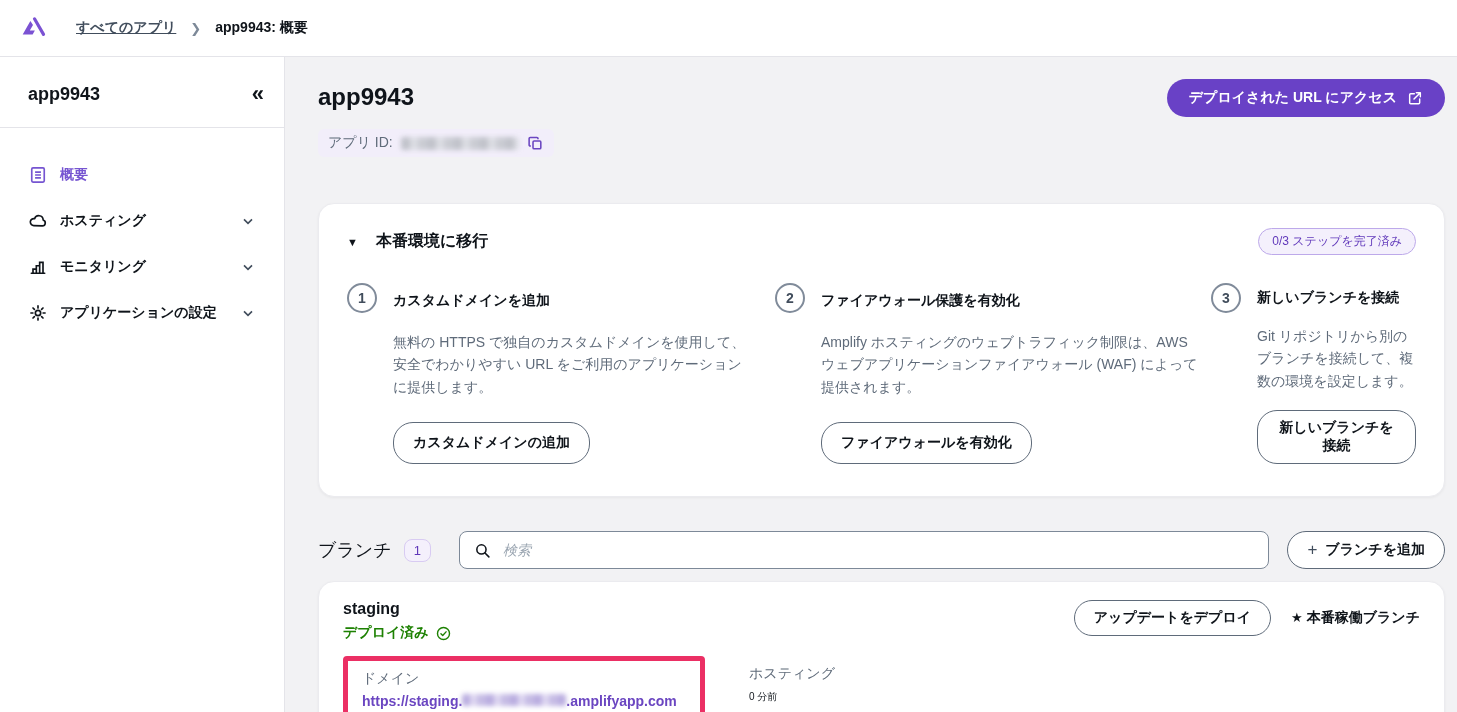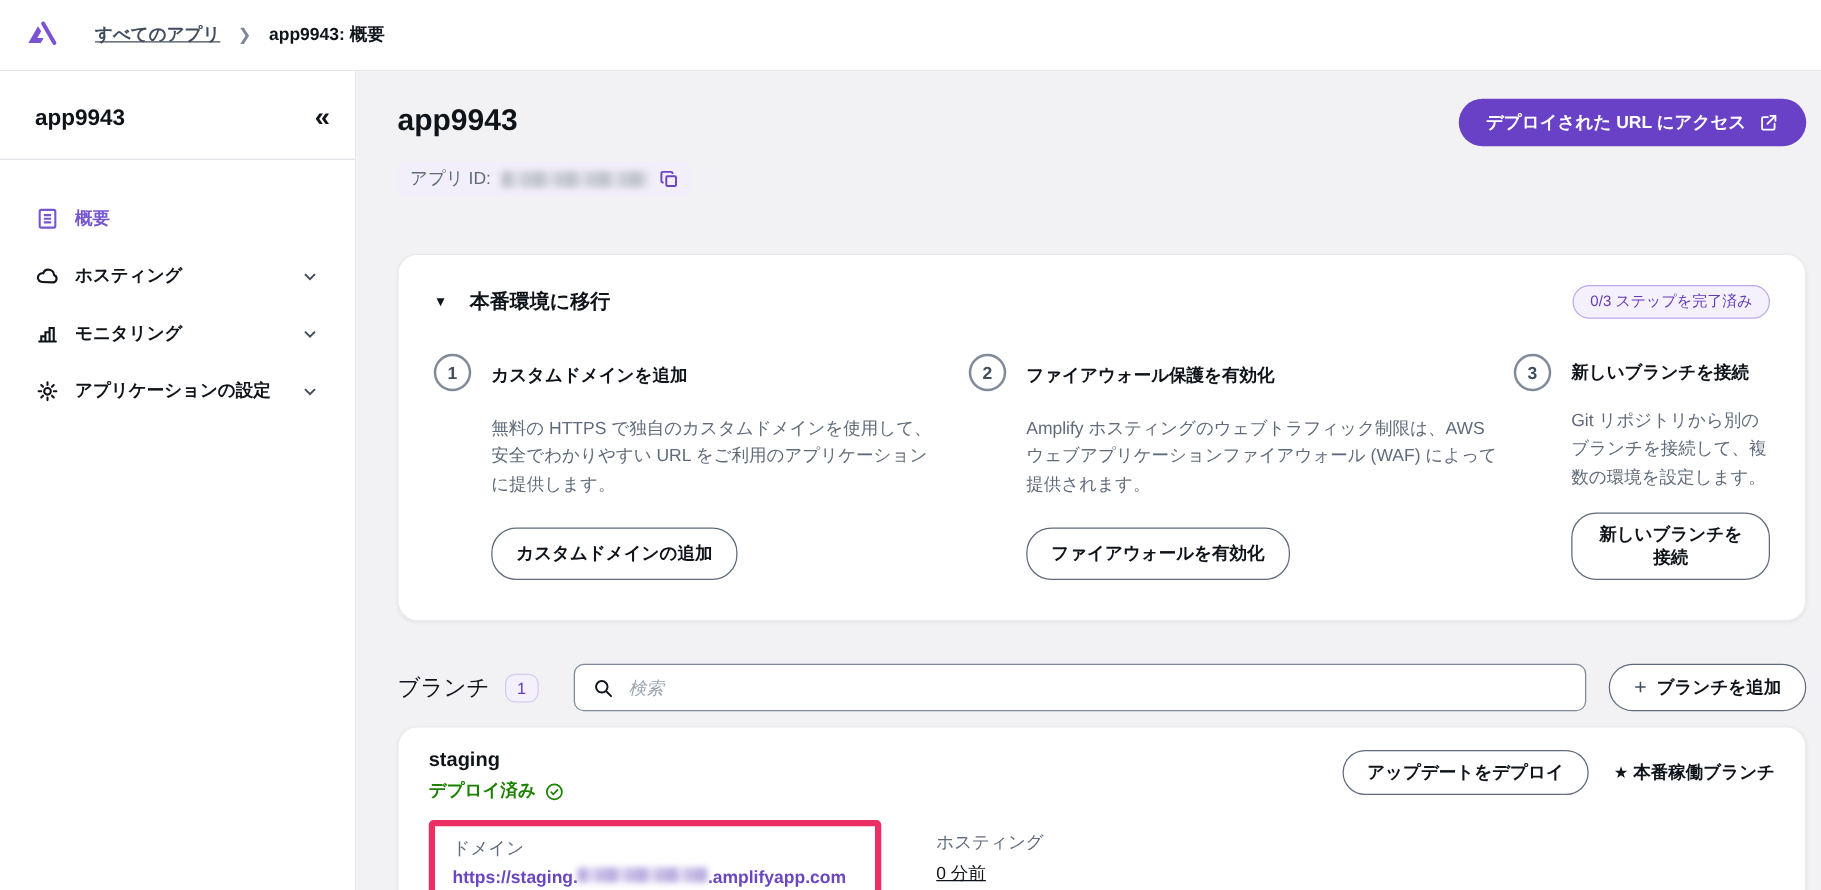--- a/index.html
+++ b/index.html
@@ -121,21 +121,21 @@
   }
   .domain-label { color:#5f6b7a; font-size:14px; }
   .domain-url { margin-top:5px; color:#6b46c1; font-weight:700; font-size:14px; white-space:nowrap; }
   .blur-purple {
     display:inline-block; height:12px; width:104px; border-radius:2px; vertical-align:baseline;
     background:repeating-linear-gradient(90deg,#a898d8 0 8px,#d6cdee 8px 15px,#b7aade 15px 24px);
     filter:blur(2.5px); opacity:.8;
   }
   .last-deploy { margin-left:44px; padding-top:9px; }
   .ld-label { color:#5f6b7a; font-size:14px; }
-  .ld-value { margin-top:7px; font-size:14px; color:#0f141a;text-decoration:underline; }
+  .ld-value { margin-top:7px; font-size:10px; color:#0f141a; }
 </style>
 </head>
 <body>
 
 <div class="topbar">
   <div class="logo">
     <svg width="30" height="30" viewBox="0 0 32 32">
       <path d="M13.2 8.6 L5 22.8 L15.6 22.8 L18 18.6 L12.6 18.6 L16 12.8 Z" fill="#7b52d3"></path>
       <path d="M17.6 6.2 L27.2 22.8" stroke="#7b52d3" stroke-width="3.4" stroke-linecap="round" fill="none"></path>
     </svg>

